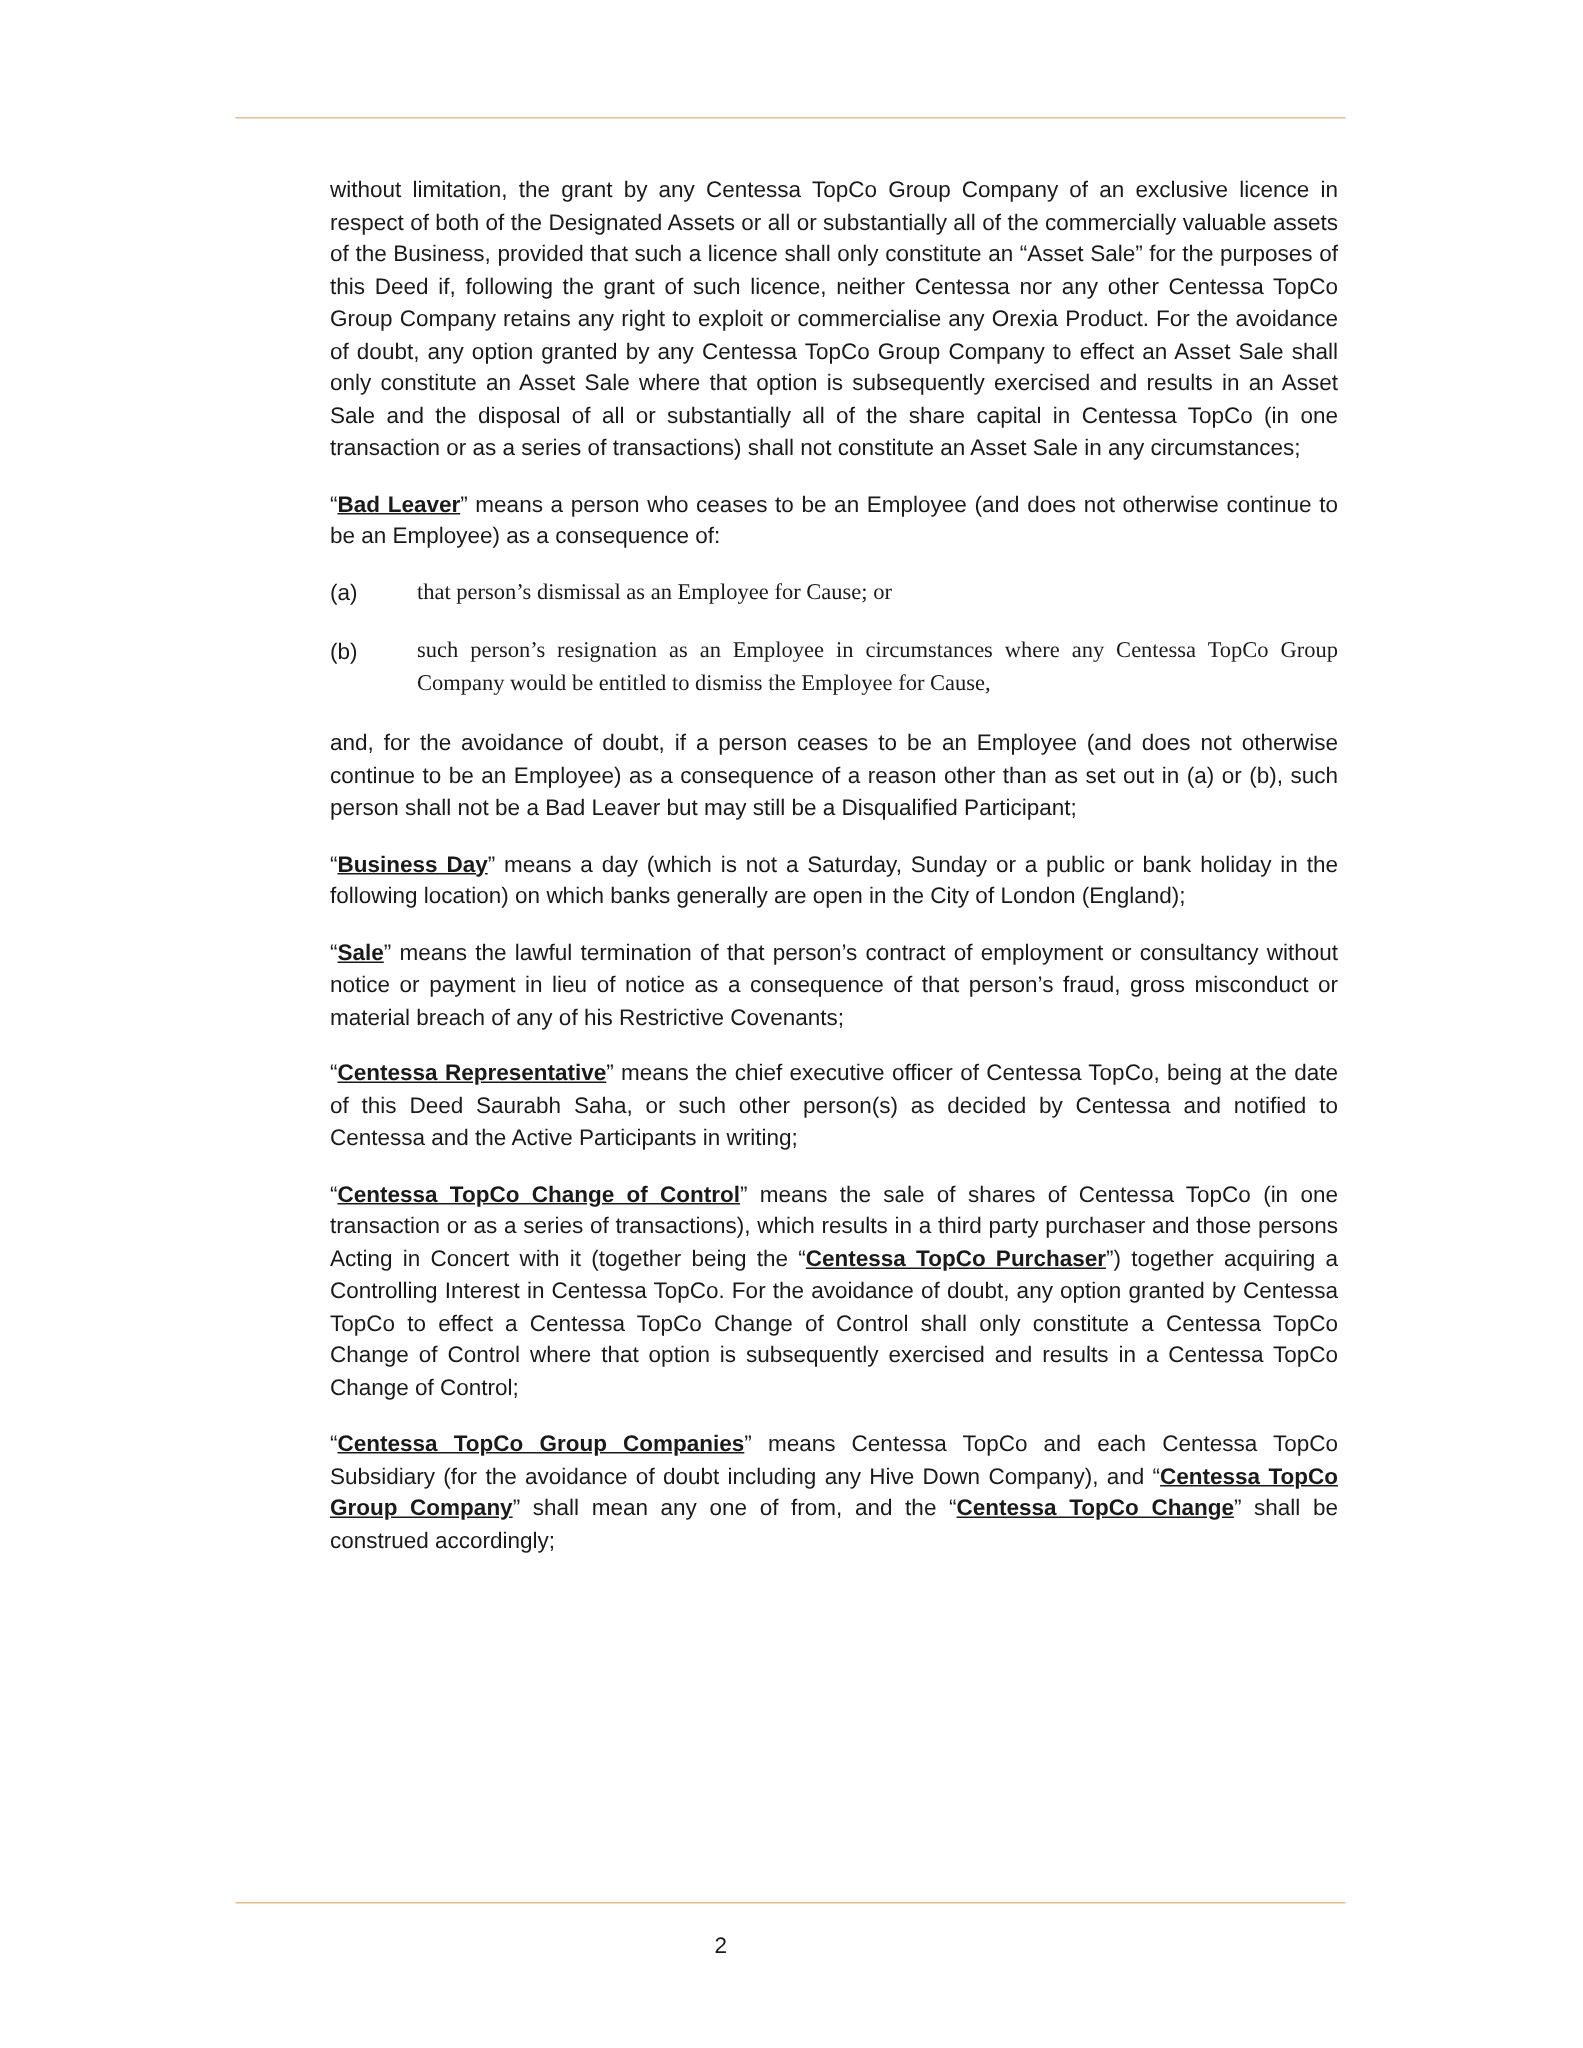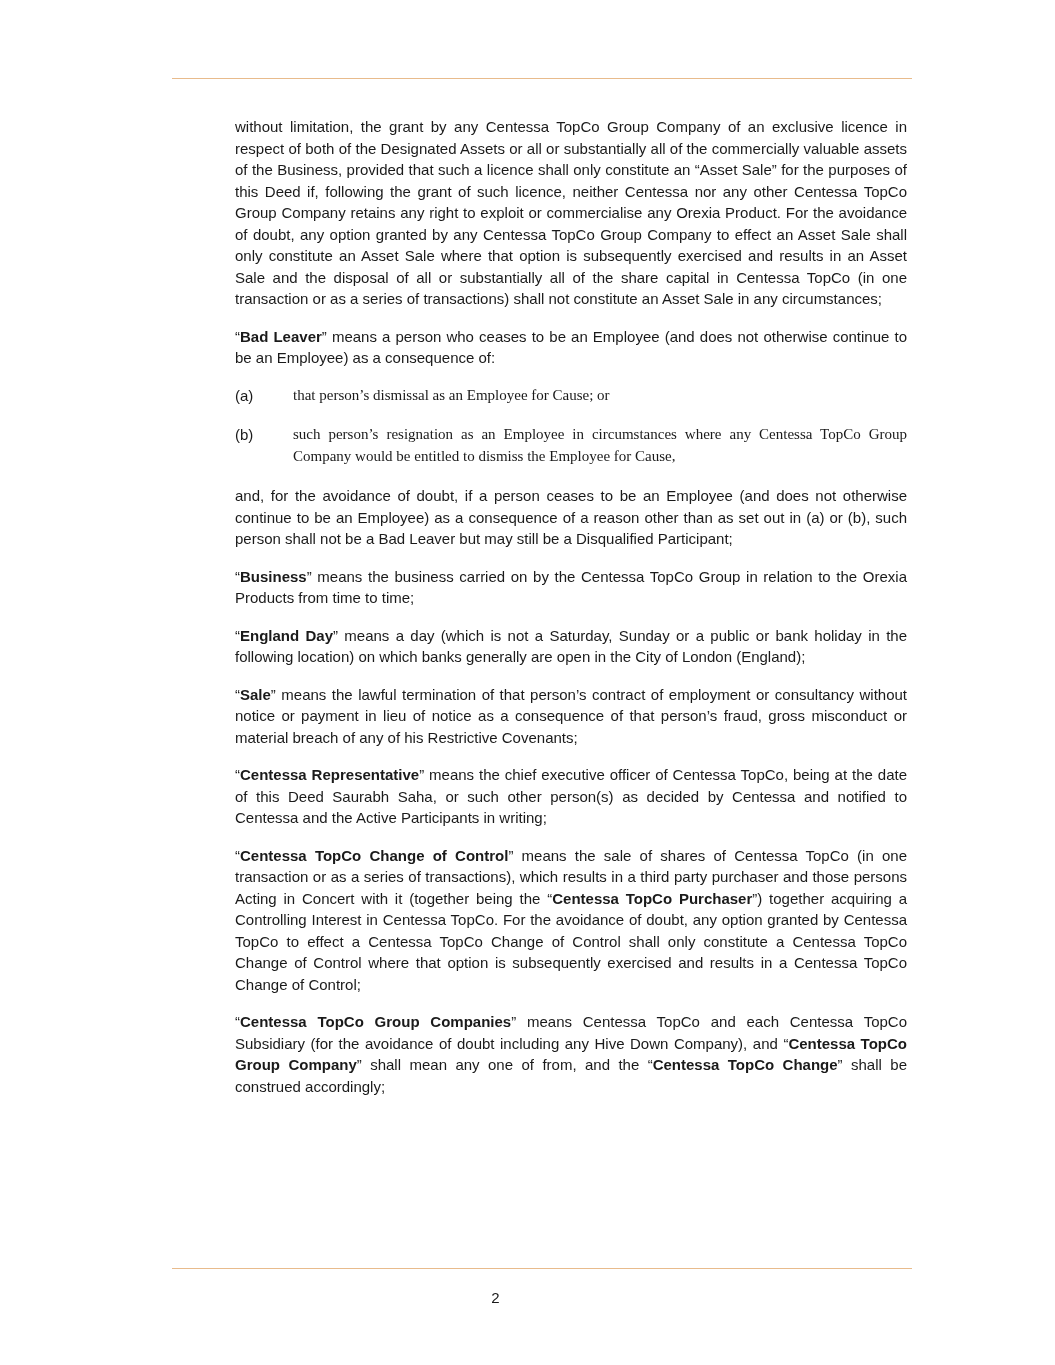--- a/index.html
+++ b/index.html
@@ -4,21 +4,20 @@
 <style>
   html, body { margin: 0; padding: 0; background: #ffffff; }
   .page {
     position: relative;
     width: 961px;
     height: 1365px;
     background: #ffffff;
     font-family: "Liberation Sans", sans-serif;
     color: #1a1a1a;
     overflow: hidden;
-    margin-left: 15px;
   }
   .rule {
     position: absolute;
     left: 157px;
     width: 740px;
     height: 0;
     border-top: 1px solid #e8bb8c;
   }
   .rule-top { top: 78px; }
   .rule-bottom { top: 1268px; }
@@ -39,21 +38,21 @@
     margin: 0 0 18px 0;
   }
   .list-marker {
     flex: 0 0 58px;
   }
   .list-text {
     flex: 1;
     text-align: justify;
     font-family: Liberation Serif, serif;
   }
-  b { font-weight: bold; }
+  b { font-weight: bold; text-decoration: underline; }
   .page-number {
     position: absolute;
     top: 1289px;
     left: 0;
     width: 100%;
     text-align: center;
     font-size: 15px;
     color: #1a1a1a;
   }
 </style>
@@ -68,22 +67,21 @@
       <p class="para"><span>“</span><b>Bad Leaver</b><span>” means a person who ceases to be an Employee (and does not otherwise continue to be an Employee) as a consequence of:</span></p>
       <div class="list-item">
         <span class="list-marker">(a)</span>
         <span class="list-text"><span>that person’s dismissal as an Employee for Cause; or</span></span>
       </div>
       <div class="list-item">
         <span class="list-marker">(b)</span>
         <span class="list-text"><span>such person’s resignation as an Employee in circumstances where any Centessa TopCo Group Company would be entitled to dismiss the Employee for Cause,</span></span>
       </div>
       <p class="para"><span>and, for the avoidance of doubt, if a person ceases to be an Employee (and does not otherwise continue to be an Employee) as a consequence of a reason other than as set out in (a) or (b), such person shall not be a Bad Leaver but may still be a Disqualified Participant;</span></p>
-      <p class="para"><span>“</span><b>Business</b><span>” means the business carried on by the Centessa TopCo Group in relation to the Orexia Products from time to time;</span></p>
-      <p class="para"><span>“</span><b>England Day</b><span>” means a day (which is not a Saturday, Sunday or a public or bank holiday in the following location) on which banks generally are open in the City of London (England);</span></p>
+      <p class="para"><span>“</span><b>Business Day</b><span>” means a day (which is not a Saturday, Sunday or a public or bank holiday in the following location) on which banks generally are open in the City of London (England);</span></p>
       <p class="para"><span>“</span><b>Sale</b><span>” means the lawful termination of that person’s contract of employment or consultancy without notice or payment in lieu of notice as a consequence of that person’s fraud, gross misconduct or material breach of any of his Restrictive Covenants;</span></p>
       <p class="para"><span>“</span><b>Centessa Representative</b><span>” means the chief executive officer of Centessa TopCo, being at the date of this Deed Saurabh Saha, or such other person(s) as decided by Centessa and notified to Centessa and the Active Participants in writing;</span></p>
       <p class="para"><span>“</span><b>Centessa TopCo Change of Control</b><span>” means the sale of shares of Centessa TopCo (in one transaction or as a series of transactions), which results in a third party purchaser and those persons Acting in Concert with it (together being the “</span><b>Centessa TopCo Purchaser</b><span>”) together acquiring a Controlling Interest in Centessa TopCo. For the avoidance of doubt, any option granted by Centessa TopCo to effect a Centessa TopCo Change of Control shall only constitute a Centessa TopCo Change of Control where that option is subsequently exercised and results in a Centessa TopCo Change of Control;</span></p>
       <p class="para"><span>“</span><b>Centessa TopCo Group Companies</b><span>” means Centessa TopCo and each Centessa TopCo Subsidiary (for the avoidance of doubt including any Hive Down Company), and “</span><b>Centessa TopCo Group Company</b><span>” shall mean any one of from, and the “</span><b>Centessa TopCo Change</b><span>” shall be construed accordingly;</span></p>
     </div>
 
   <div class="rule rule-bottom" style="border-top-color: rgb(232, 187, 140);"></div>
   <div class="page-number">2</div>
 </div>
 

